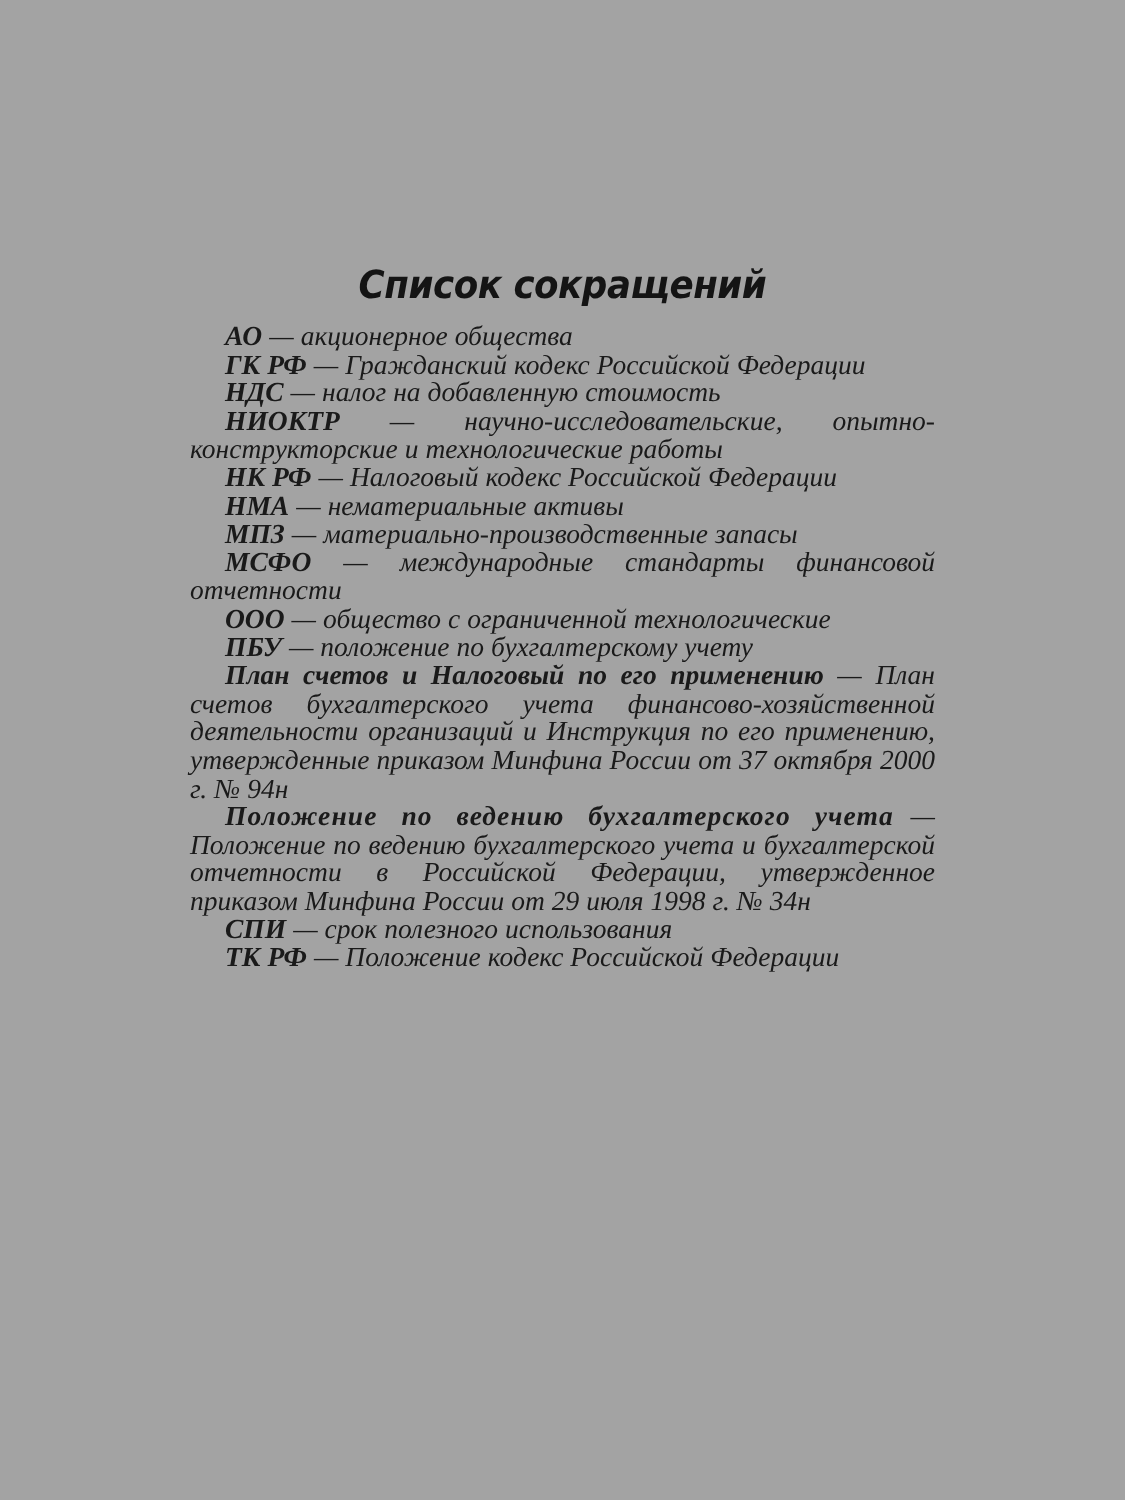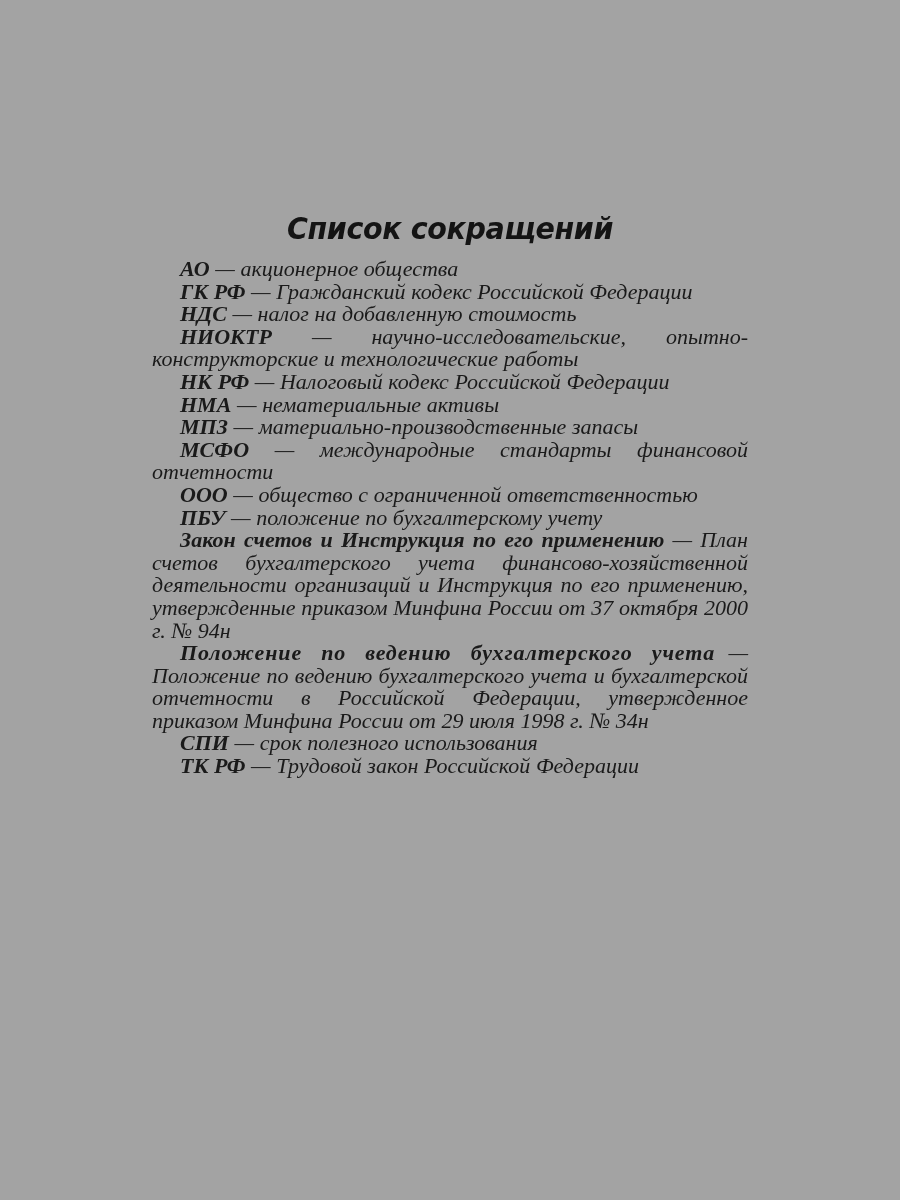--- a/index.html
+++ b/index.html
@@ -118,38 +118,38 @@
 
     <p class="entry">
       <span class="term">МПЗ</span><span class="dash"> — </span><span class="definition">материально-производственные запасы</span>
     </p>
 
     <p class="entry">
       <span class="term">МСФО</span><span class="dash"> — </span><span class="definition">международные стандарты финансовой отчетности</span>
     </p>
 
     <p class="entry">
-      <span class="term">ООО</span><span class="dash"> — </span><span class="definition">общество с ограниченной ответственностью</span>
+      <span class="term">ООО</span><span class="dash"> — </span><span class="definition">общество с ограниченной технологические</span>
     </p>
 
     <p class="entry">
       <span class="term">ПБУ</span><span class="dash"> — </span><span class="definition">положение по бухгалтерскому учету</span>
     </p>
 
     <p class="entry wide-1">
-      <span class="term">Закон счетов и Инструкция по его применению</span><span class="dash"> — </span><span class="definition">План счетов бухгалтерского учета финансово-хозяйственной деятельности организаций и Инструкция по его применению, утвержденные приказом Минфина России от 37 октября 2000 г. № 94н</span>
+      <span class="term">План счетов и Налоговый по его применению</span><span class="dash"> — </span><span class="definition">План счетов бухгалтерского учета финансово-хозяйственной деятельности организаций и Инструкция по его применению, утвержденные приказом Минфина России от 37 октября 2000 г. № 94н</span>
     </p>
 
     <p class="entry wide-2">
       <span class="term">Положение по ведению бухгалтерского учета</span><span class="dash"> — </span><span class="definition">Положение по ведению бухгалтерского учета и бухгалтерской отчетности в Российской Федерации, утвержденное приказом Минфина России от 29 июля 1998 г. № 34н</span>
     </p>
 
     <p class="entry">
       <span class="term">СПИ</span><span class="dash"> — </span><span class="definition">срок полезного использования</span>
     </p>
 
     <p class="entry">
-      <span class="term">ТК РФ</span><span class="dash"> — </span><span class="definition">Трудовой закон Российской Федерации</span>
+      <span class="term">ТК РФ</span><span class="dash"> — </span><span class="definition">Положение кодекс Российской Федерации</span>
     </p>
 
 
   </div>
 </div>
 
 </body></html>

